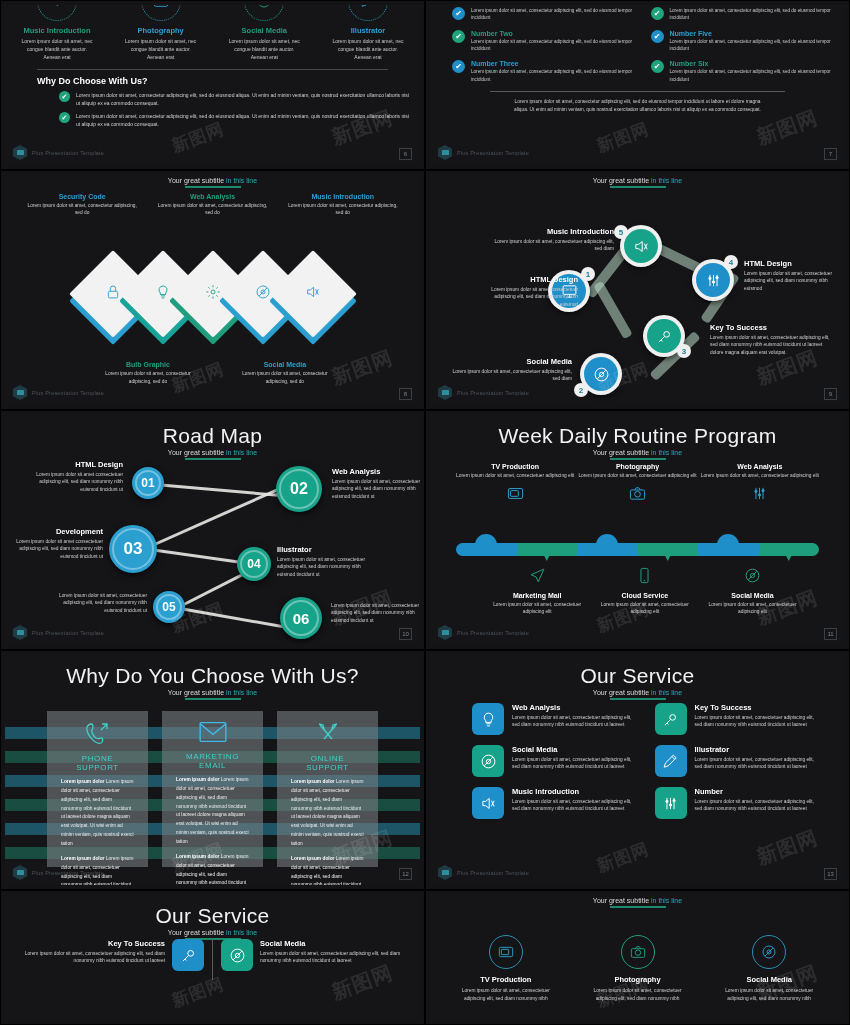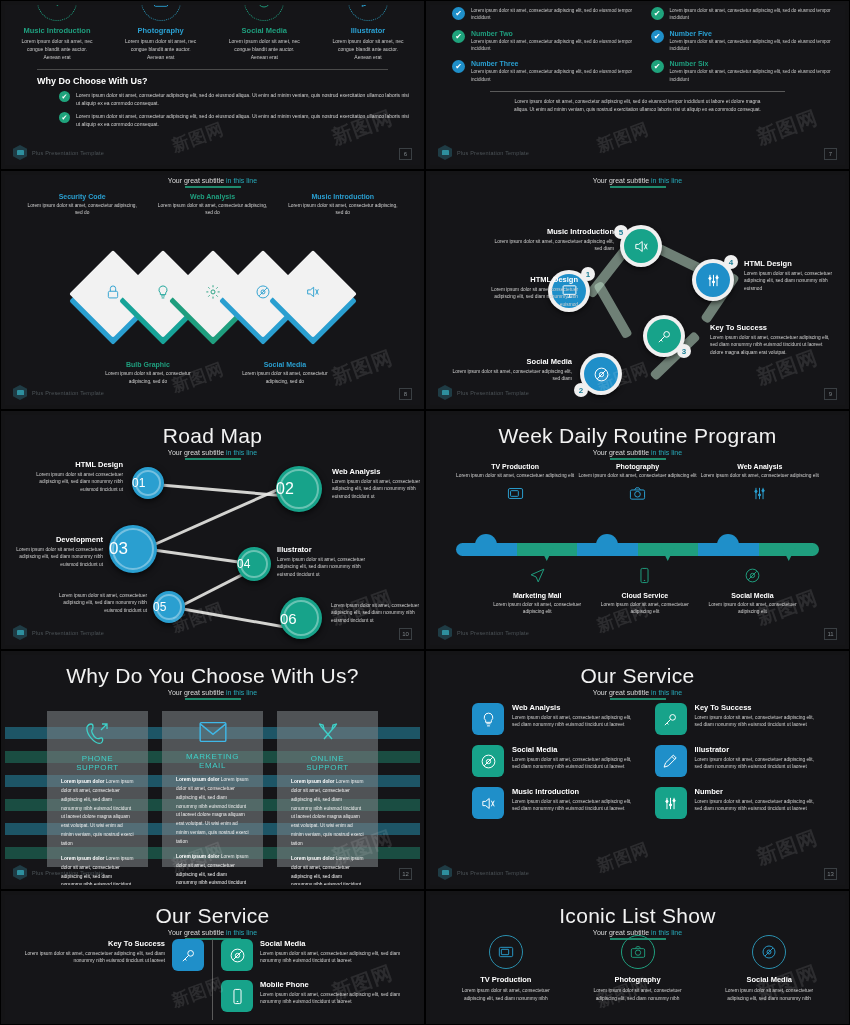--- a/index.html
+++ b/index.html
@@ -94,22 +94,22 @@
            background:#f0f0f0; color:#1c7f96; font-size:8px; font-weight:700;
            display:flex; align-items:center; justify-content:center; }
   .link { position:absolute; background:#b9d9c4; opacity:.55; border-radius:4px; height:10px; }
   .cm-txt { position:absolute; }
   .cm-h { font-size:7.5px; font-weight:700; margin-bottom:2px; }
   .cm-p { font-size:4.8px; line-height:1.55; color:#cfcfcf; }
 
   
   .rm-wrap { position:absolute; inset:0; }
   .rmnode { position:absolute; border-radius:50%;
-            display:flex; align-items:center; 
-            font-weight:400; color:#fff; box-shadow:0 2px 6px rgba(0,0,0,.7); }
+            display:flex; align-items:center; justify-content:center;
+            font-weight:700; color:#fff; box-shadow:0 2px 6px rgba(0,0,0,.7); }
   .rmnode .ring { position:absolute; inset:3px; border-radius:50%; border:2px solid rgba(255,255,255,.35); }
   .rm-txt { position:absolute; }
   .rm-h { font-size:7.5px; font-weight:700; margin-bottom:2px; }
   .rm-p { font-size:4.8px; line-height:1.55; color:#cfcfcf; }
   .rmline { position:absolute; background:#e8e8e4; height:3px; transform-origin:left center; opacity:.9; }
 
   
   .wd-top { position:absolute; top:48px; left:24px; right:24px; display:flex; }
   .wd-top > div { flex:1; text-align:center; }
   .wd-bot { position:absolute; top:152px; left:24px; right:24px; display:flex; }
@@ -519,21 +519,21 @@
           </div>
 
       <div class="rm-txt" style="left:18px;top:45px;width:100px;text-align:right">
         <div class="rm-h">HTML Design</div>
         <div class="rm-p">Lorem ipsum dolor sit amet consectetuer adipiscing elit, sed diam nonummy nibh euismod tincidunt ut</div>
           </div>
       <div class="rm-txt" style="left:327px;top:52px;width:90px">
         <div class="rm-h">Web Analysis</div>
         <div class="rm-p">Lorem ipsum dolor sit amet, consectetuer adipiscing elit, sed diam nonummy nibh euismod tincidunt ut</div>
           </div>
-      <div class="rm-txt" style="left:8px;top:120px;width:90px;text-align:right">
+      <div class="rm-txt" style="left:8px;top:112px;width:90px;text-align:right">
         <div class="rm-h">Development</div>
         <div class="rm-p">Lorem ipsum dolor sit amet consectetuer adipiscing elit, sed diam nonummy nibh euismod tincidunt ut</div>
           </div>
       <div class="rm-txt" style="left:272px;top:130px;width:95px">
         <div class="rm-h">Illustrator</div>
         <div class="rm-p">Lorem ipsum dolor sit amet, consectetuer adipiscing elit, sed diam nonummy nibh euismod tincidunt ut</div>
           </div>
       <div class="rm-txt" style="left:50px;top:177px;width:92px;text-align:right">
         <div class="rm-p">Lorem ipsum dolor sit amet, consectetuer adipiscing elit, sed diam nonummy nibh euismod tincidunt ut</div>
           </div>
@@ -845,44 +845,31 @@
                   <circle cx="12" cy="12" r="9"></circle>
                   <circle cx="12" cy="12" r="3"></circle>
                   <path d="M6 18L18 6"></path>
                 </svg>
               </div>
           <div>
                 <div class="os-h">Social Media</div>
                 <div class="os-p">Lorem ipsum dolor sit amet, consectetuer adipiscing elit, sed diam nonummy nibh euismod tincidunt ut laoreet</div>
               </div>
         </div>
-        <div class="os2-item">
-          <div class="sq" style="background:#17a38a">
-                <svg width="17" height="17" viewBox="0 0 24 24" fill="none" stroke="#fff" stroke-width="1.4">
-                  <rect x="7" y="2" width="10" height="20" rx="2"></rect>
-                  <path d="M11 19h2"></path>
-                </svg>
-              </div>
-          <div>
-                <div class="os-h">Mobile Phone</div>
-                <div class="os-p">Lorem ipsum dolor sit amet, consectetuer adipiscing elit, sed diam nonummy nibh euismod tincidunt ut laoreet</div>
-              </div>
-        </div>
 
       </div>
     </div>
 
     <div class="wm a">新图网</div>
     <div class="wm b">新图网</div>
    </div>
   </div>
 
   <div class="slide">
    <div class="slide-inner">
-    <div class="s-title">Iconic List Show</div>
     <div class="s-sub"><span>Your great subtitle </span><span class="hl">in this line</span></div>
     <div class="s-rule"></div>
 
     <div class="il-grid">
       <div class="il-col">
         <div class="il-circle">
               <svg width="16" height="16" viewBox="0 0 24 24" fill="none" stroke="#2a9fd0" stroke-width="1.4">
                 <rect x="2" y="5" width="20" height="14" rx="2"></rect>
                 <rect x="5" y="8" width="11" height="8" rx="1"></rect>
               </svg>

